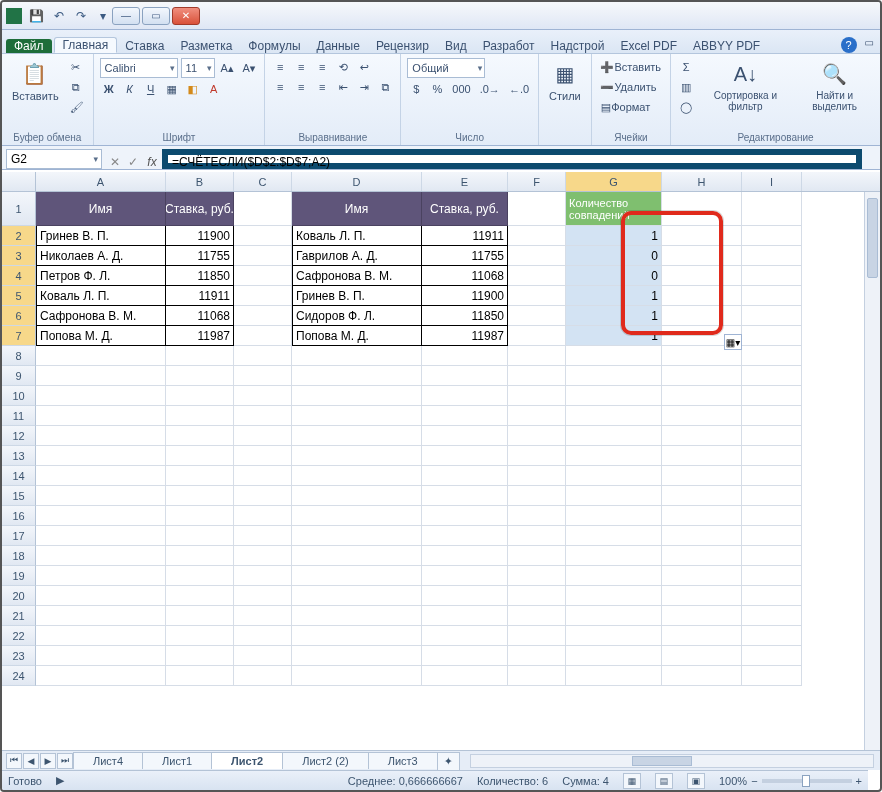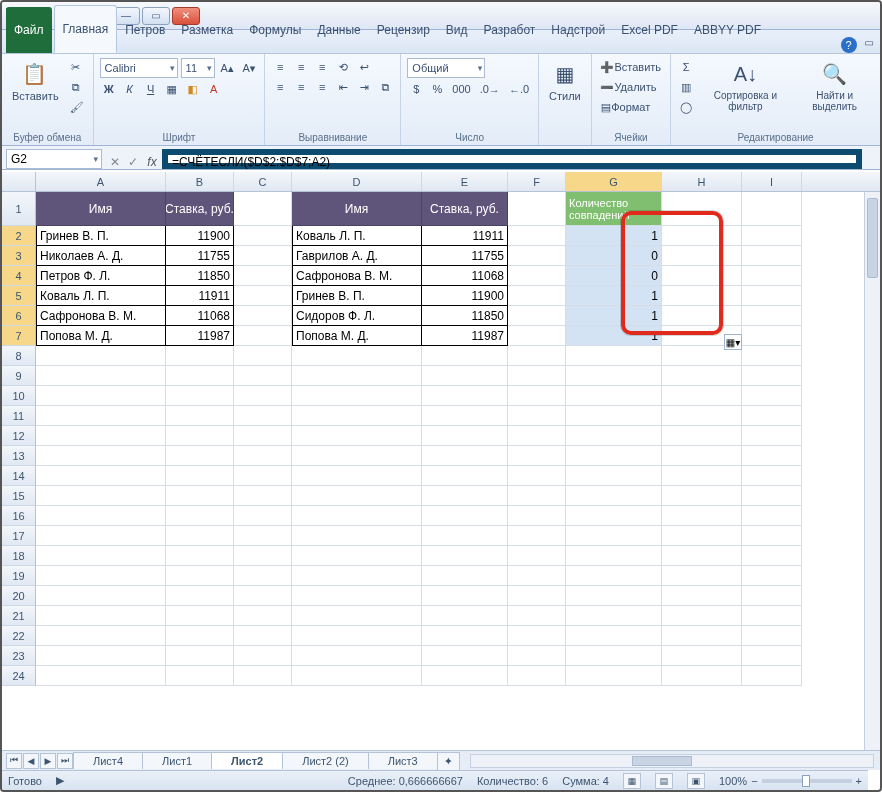--- a/index.html
+++ b/index.html
@@ -10,21 +10,21 @@
 .titlebar .app-icon { width: 16px; height: 16px; background: #217346; margin-right: 6px; }
 .qat { display:flex; gap:4px; align-items:center;}
 .qat .qbtn { width:18px; height:18px; display:flex;align-items:center;justify-content:center;color:#3b5a82;font-size:12px;}
 .titlebar .title { flex:1; text-align:center; font-size: 12px; color:#3b526f;}
 .winbtns { display:flex; gap:2px;}
 .winbtn { width:28px;height:18px;border:1px solid #8aa2c0;background:linear-gradient(#f3f7fd,#d3e0f1);display:flex;align-items:center;justify-content:center;border-radius:3px;font-size:10px;color:#425d82;}
 .winbtn.close{background:linear-gradient(#f08f7f,#d9513a);color:#fff;border-color:#a13a2a;}
 
 
 .tabs { height: 24px; background: linear-gradient(#e9f0fa,#dbe6f4); display:flex; align-items:flex-end; padding-left:4px; font-size:12px; color:#3b5170; border-bottom:1px solid #b4c6dd;}
-.tab { padding: 16px 8px; cursor:default;}
+.tab { padding: 0 8px; cursor:default;}
 .tab.file { background:#1e6d3a; color:#fff; border-radius:3px 3px 0 0; margin-right:2px;}
 .tab.active { background:#f5f9fe; border:1px solid #b4c6dd; border-bottom:1px solid #f5f9fe; border-radius:3px 3px 0 0;}
 .tabright { margin-left:auto; display:flex; gap:8px; padding-right:6px;}
 .help-icon{width:16px;height:16px;border-radius:50%;background:#2a6fc9;color:#fff;display:flex;align-items:center;justify-content:center;font-size:11px;}
 
 
 .ribbon { height: 92px; background: linear-gradient(#f5f9fe,#e3ecf8); border-bottom:1px solid #9fb4d4; display:flex; font-size:11px; color:#3b5170;}
 .group { border-right:1px solid #c4d3e6; padding:4px 6px 2px 6px; display:flex; flex-direction:column; justify-content:space-between;}
 .group .body { display:flex; gap:4px; align-items:flex-start; flex:1;}
 .group .label { text-align:center; font-size:10px; color:#5a6f8b; padding-top:2px;}
@@ -102,21 +102,21 @@
   <div class="winbtns">
     <div class="winbtn">—</div>
     <div class="winbtn">▭</div>
     <div class="winbtn close">✕</div>
   </div>
 </div>
 
 <div class="tabs">
   <div class="tab file">Файл</div>
   <div class="tab active">Главная</div>
-  <div class="tab">Петров</div>
+  <div class="tab">Ставка</div>
   <div class="tab">Разметка</div>
   <div class="tab">Формулы</div>
   <div class="tab">Данные</div>
   <div class="tab">Рецензир</div>
   <div class="tab">Вид</div>
   <div class="tab">Разработ</div>
   <div class="tab">Надстрой</div>
   <div class="tab">Excel PDF</div>
   <div class="tab">ABBYY PDF</div>
   <div class="tabright">

